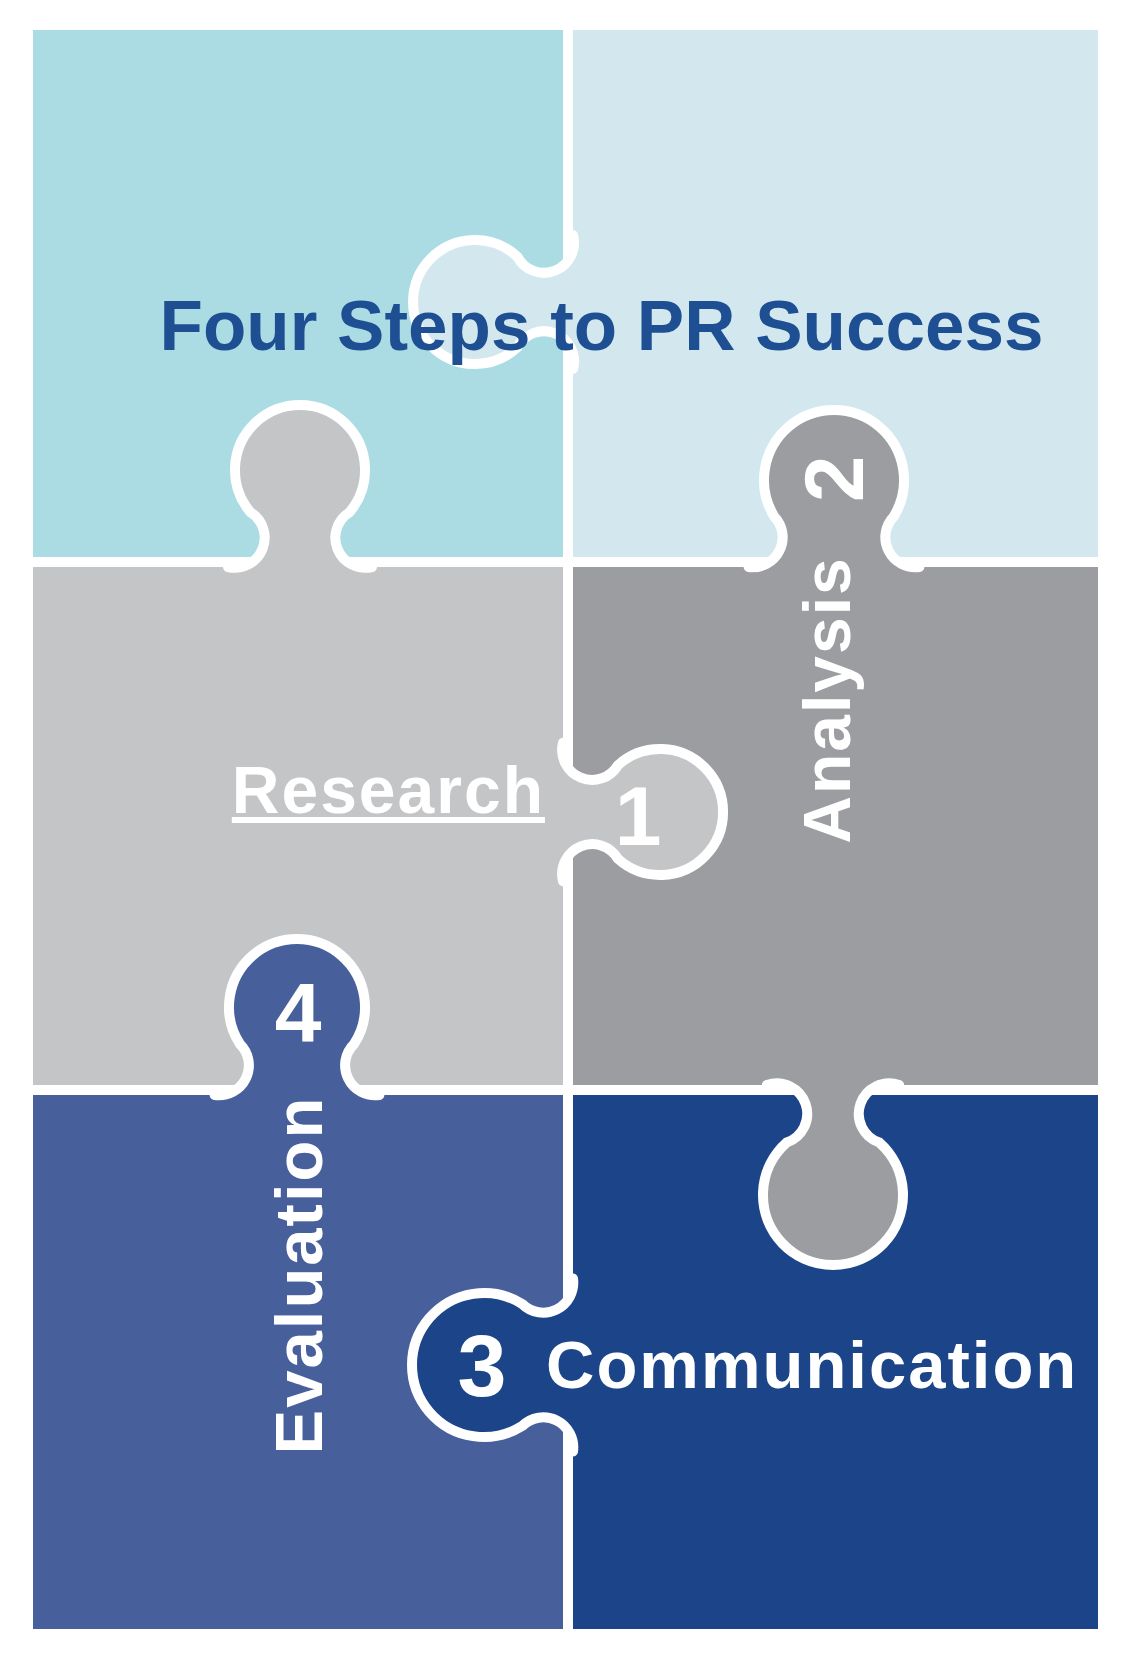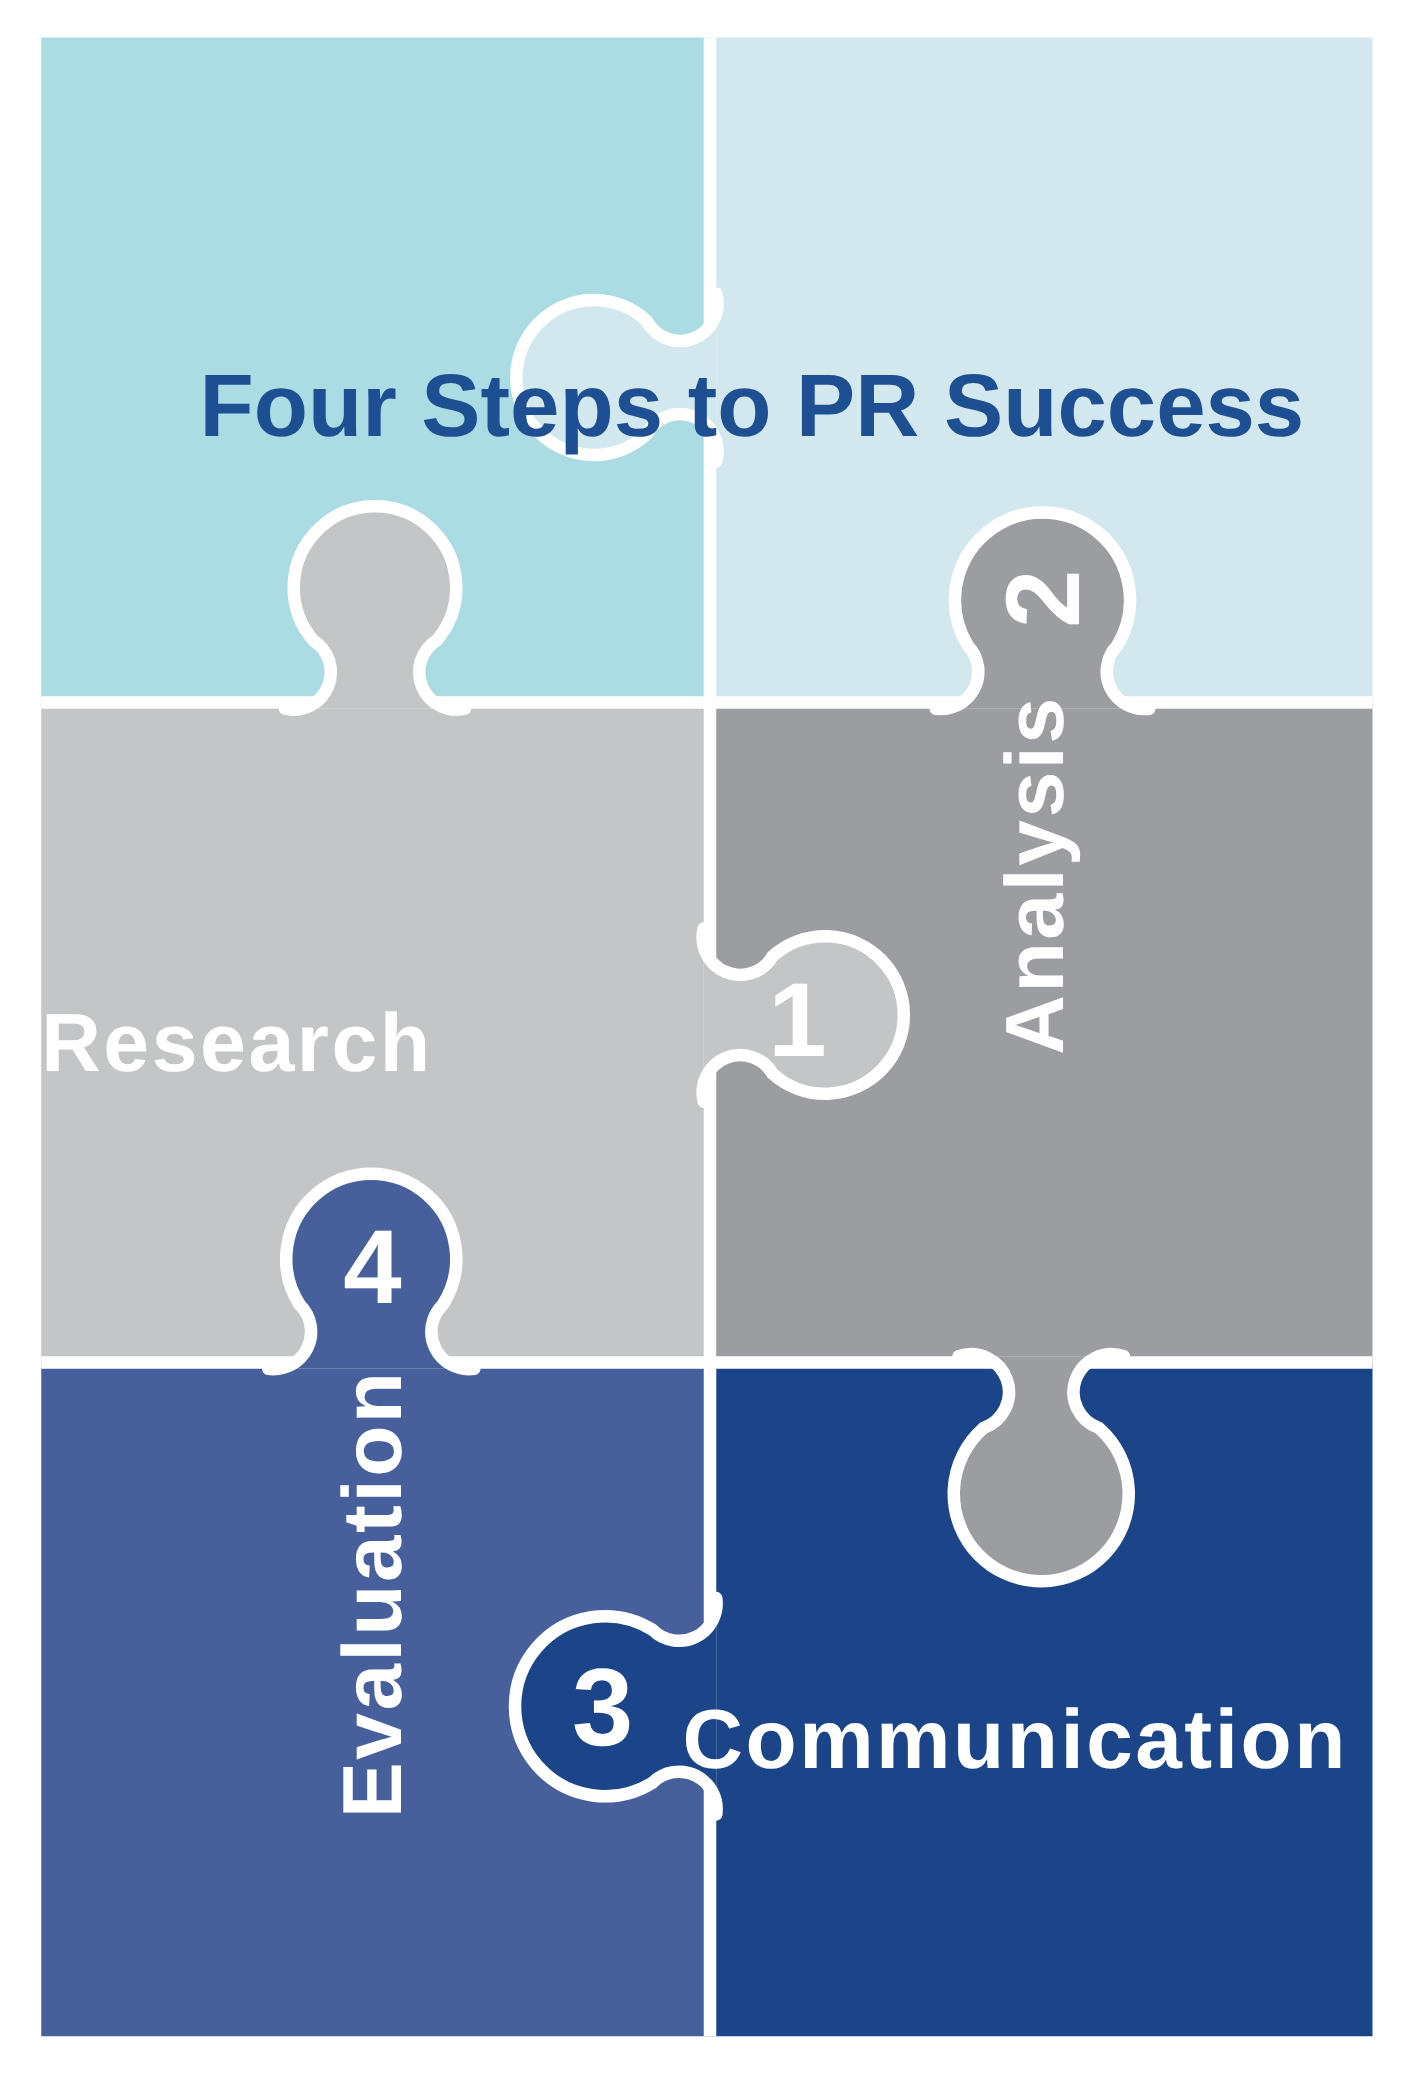--- a/index.html
+++ b/index.html
@@ -54,29 +54,30 @@
   }
   .center-anchor {
     transform: translate(-50%, -50%);
   }
   .rot-anchor {
     transform: translate(-50%, -50%) rotate(-90deg);
   }
   #label-research {
     left: 33px;
     width: 512px;
-    top: 834px;
+    top: 790px;
+    text-align: right;
     transform: translateY(-50%);
+    text-decoration: underline;
   }
   #label-communication {
     left: 546px;
     top: 1364px;
     transform: translateY(-50%);
     font-size: 67px;
-    margin-top: 28px;
   }
   #label-analysis  { left: 827px; top: 700px;  }
   #label-evaluation{ left: 298px; top: 1275px; font-size: 67px; }
   #num-1 { left: 638px; top: 816px;  }
   #num-2 { left: 834px; top: 479px;  }
   #num-3 { left: 482px; top: 1366px; font-size: 88px; }
   #num-4 { left: 298px; top: 1013px; }
 </style>
 </head>
 <body>

